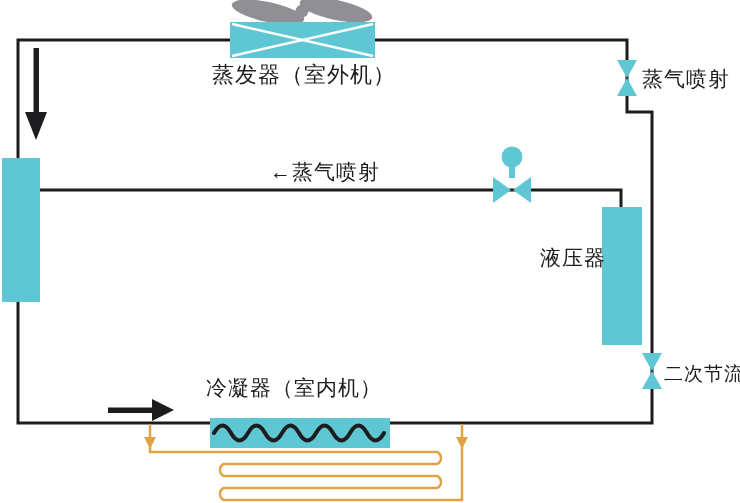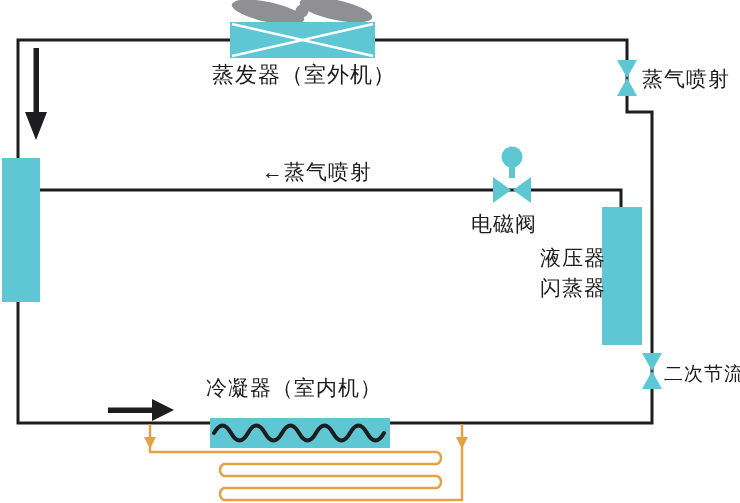--- a/index.html
+++ b/index.html
@@ -15,21 +15,21 @@
     position:absolute;
     color:#1d1d1f;
     font-size:21px;
     letter-spacing:1px;
     white-space:nowrap;
     line-height:1.15;
     font-family:Liberation Sans, sans-serif;
   }
   .lbl-evaporator{left:212px;top:62px;font-size:22px;}
   .lbl-primary{left:642px;top:67px;}
-  .lbl-injection{left:262px;top:160px;text-align:right;}
+  .lbl-injection{left:270px;top:160px;text-align:right;}
   .lbl-solenoid{left:471px;top:212px;}
   .lbl-compressor{left:46px;top:219px;}
   .lbl-tank1{left:540px;top:246px;}
   .lbl-tank2{left:540px;top:276px;}
   .lbl-secondary{left:664px;top:363px;font-size:19px;}
   .lbl-condenser{left:206px;top:376px;font-size:21px;}
 </style>
 </head>
 <body>
 
@@ -91,18 +91,16 @@
       <line x1="232" y1="24" x2="373" y2="56"></line>
       <line x1="373" y1="24" x2="232" y2="56"></line>
     </g>
 
     <path d="M214,433 q8.5,-15 17,0 q8.5,15 17,0 q8.5,-15 17,0 q8.5,15 17,0 q8.5,-15 17,0 q8.5,15 17,0 q8.5,-15 17,0 q8.5,15 17,0 q8.5,-15 17,0 q8.5,15 17,0" fill="none" stroke-width="4" stroke-linecap="round" stroke="#1d1d1f"></path>
   </svg>
 
   <div class="lbl lbl-evaporator">蒸发器（室外机）</div>
   <div class="lbl lbl-primary">蒸气喷射</div>
   <div class="lbl lbl-injection">←蒸气喷射</div>
-  <div class="lbl lbl-solenoid">电磁阀</div>
   <div class="lbl lbl-tank1">液压器</div>
-  <div class="lbl lbl-tank2">闪蒸器</div>
   <div class="lbl lbl-secondary">二次节流</div>
   <div class="lbl lbl-condenser">冷凝器（室内机）</div>
 </div>
 
 </body></html>

